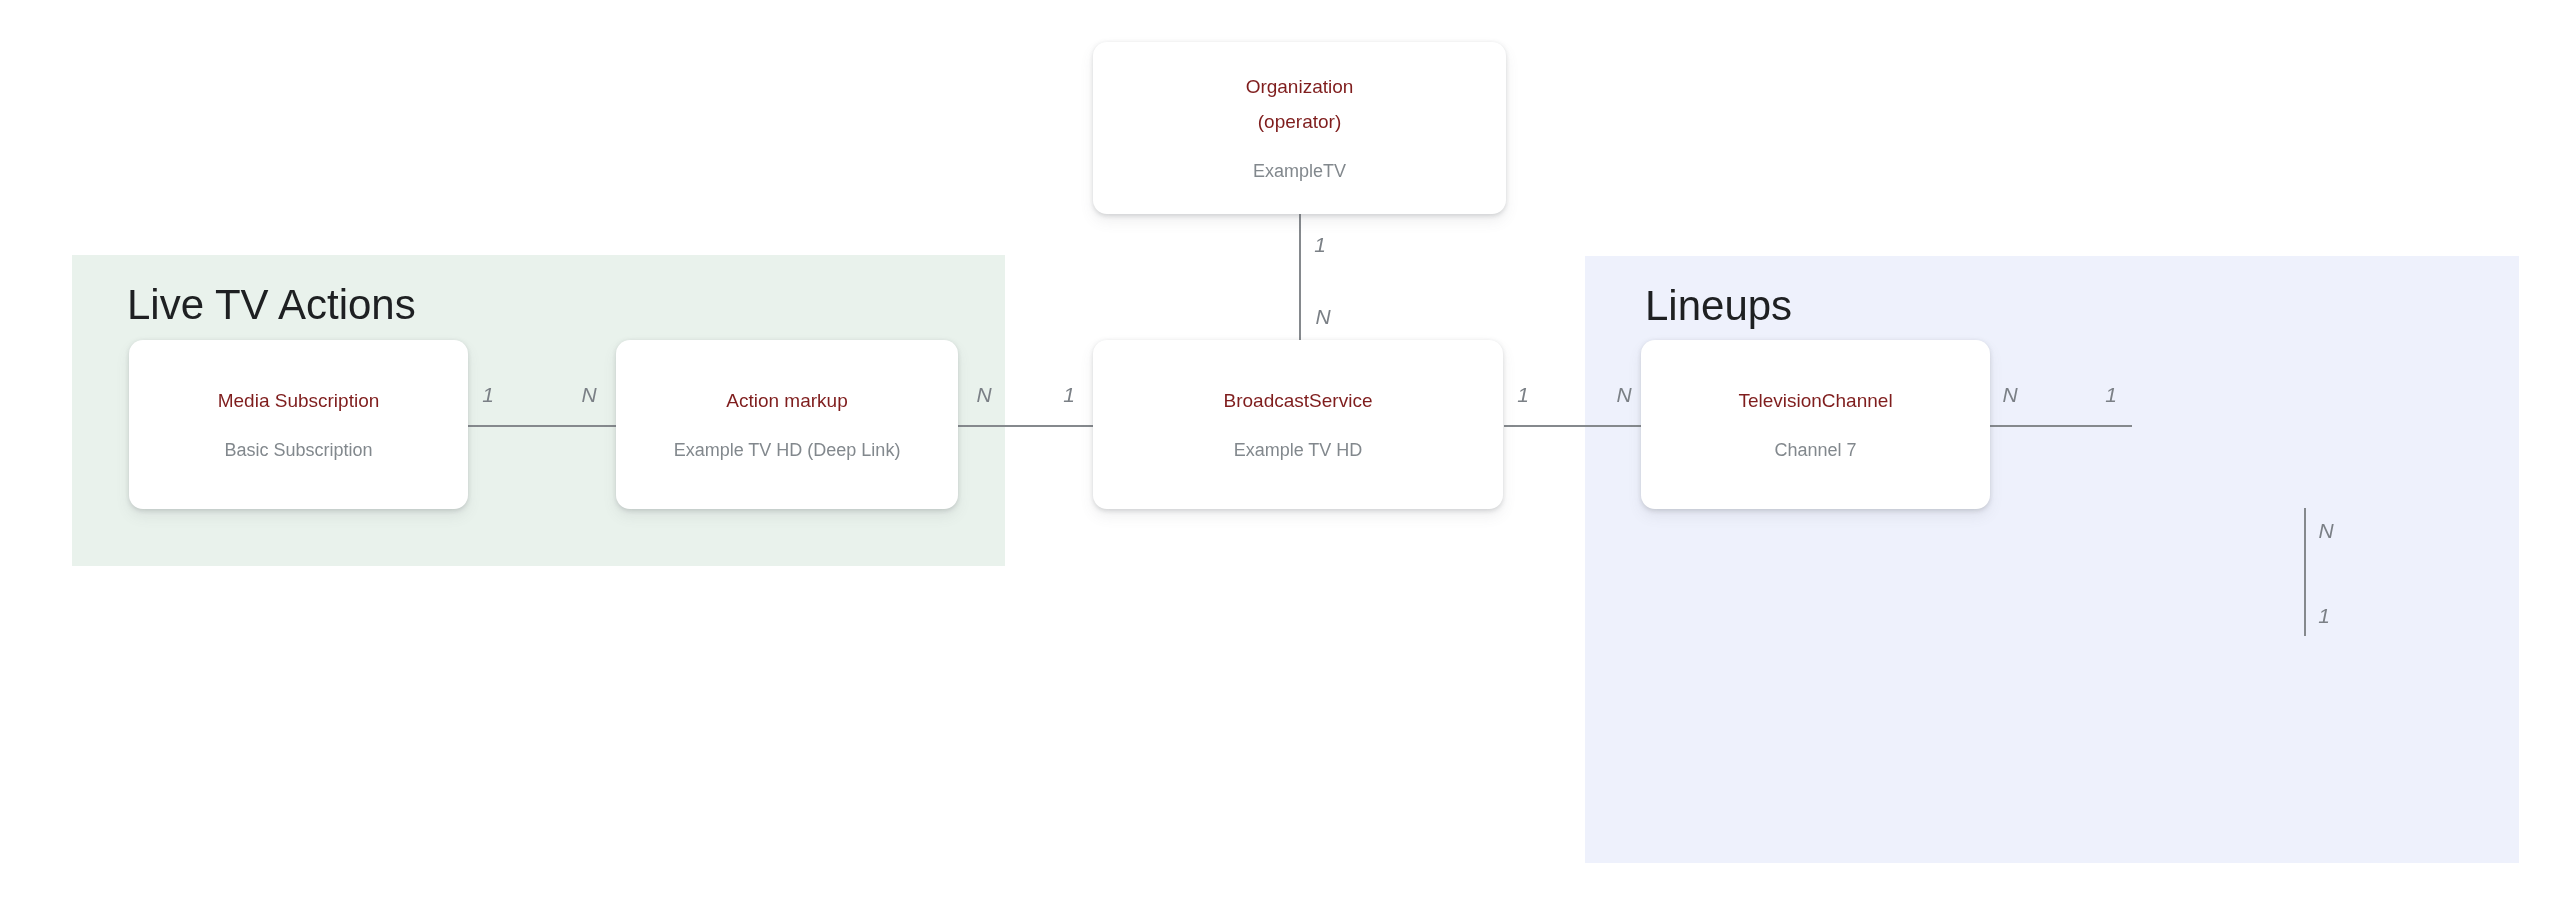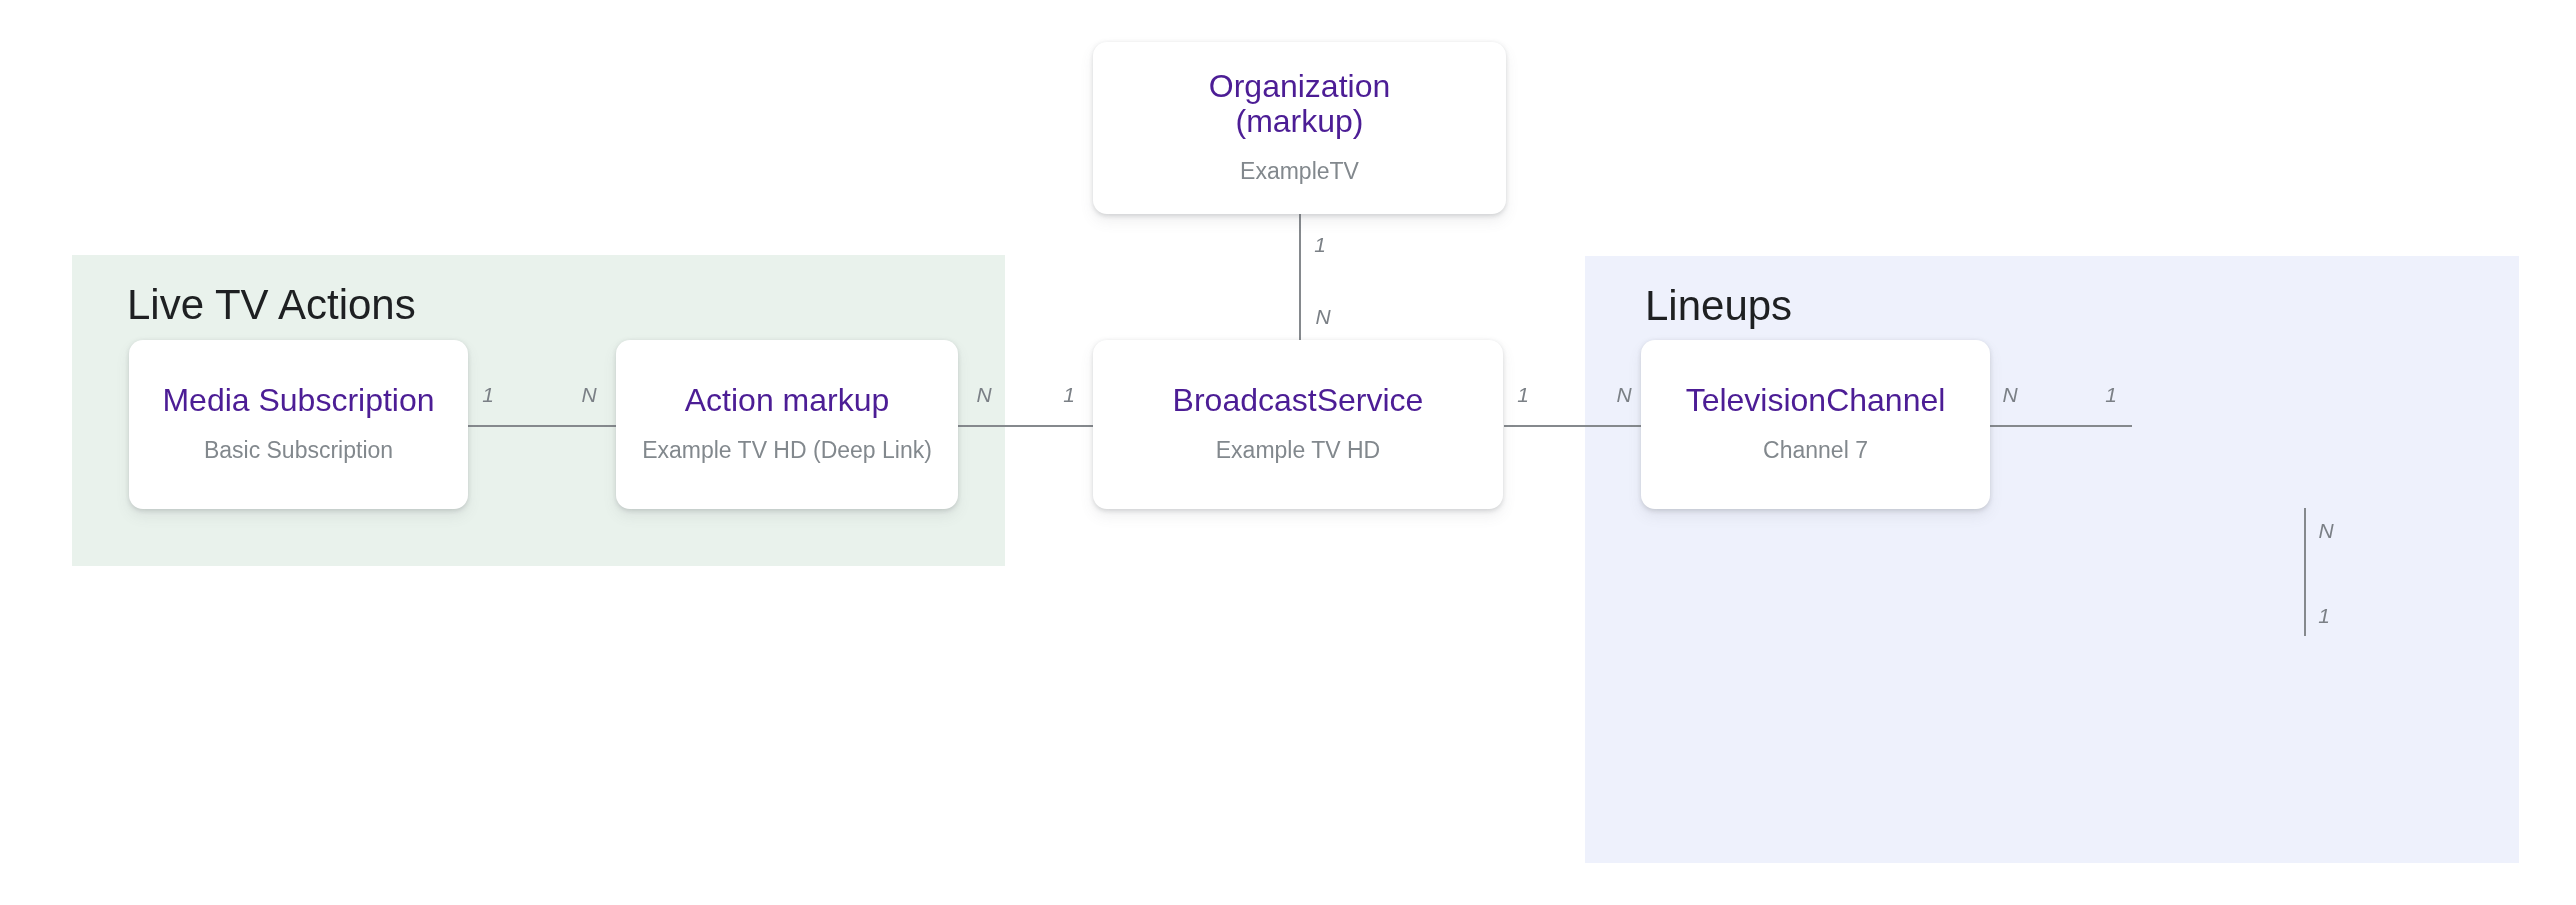--- a/index.html
+++ b/index.html
@@ -31,28 +31,28 @@
     border-radius: 14px;
     box-shadow: 0 1.8px 4.4px rgba(95,99,104,0.22), 0 7px 14px rgba(95,99,104,0.10);
     display: flex;
     flex-direction: column;
     align-items: center;
     justify-content: center;
     text-align: center;
     z-index: 2;
   }
   .node .title {
-    font-size: 32px;
+    font-size: 19px;
     line-height: 35px;
-    color: #4c1d95;
+    color: #7f1d1d;
     white-space: nowrap;
   }
   .node .subtitle {
     margin-top: 17.7px;
-    font-size: 23px;
+    font-size: 18px;
     line-height: 31px;
     color: #82888d;
     white-space: nowrap;
   }
   .edge {
     position: absolute;
     background: #85898d;
     z-index: 1;
   }
   .card-label {
@@ -96,21 +96,21 @@
   <span class="card-label" style="left:2111px; top:395px;">1</span>
 
   <span class="card-label" style="left:1320px; top:245px;">1</span>
   <span class="card-label" style="left:1323px; top:317px;">N</span>
 
   <span class="card-label" style="left:2326px; top:531px;">N</span>
   <span class="card-label" style="left:2324px; top:616px;">1</span>
 
   <div class="node" style="left:1093px; top:42px; width:413px; height:172px;">
     <div class="title">Organization</div>
-    <div class="title">(markup)</div>
+    <div class="title">(operator)</div>
     <div class="subtitle">ExampleTV</div>
   </div>
 
   <div class="node" style="left:129px; top:340px; width:339px; height:169px;">
     <div class="title">Media Subscription</div>
     <div class="subtitle">Basic Subscription</div>
   </div>
 
   <div class="node" style="left:1093px; top:340px; width:410px; height:169px;">
     <div class="title">BroadcastService</div>

